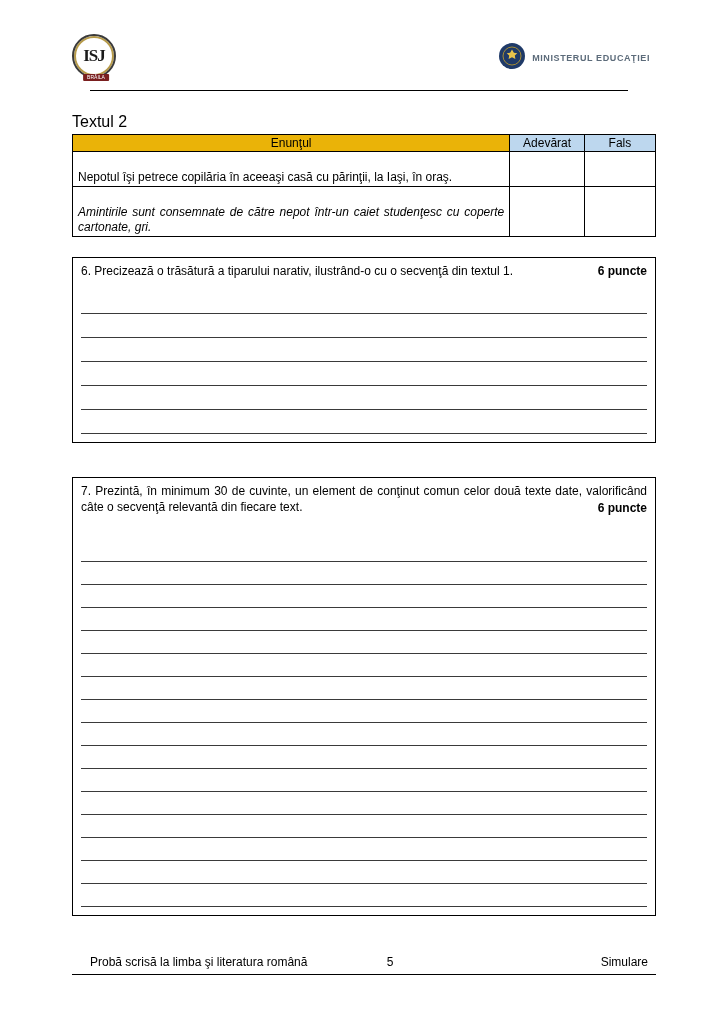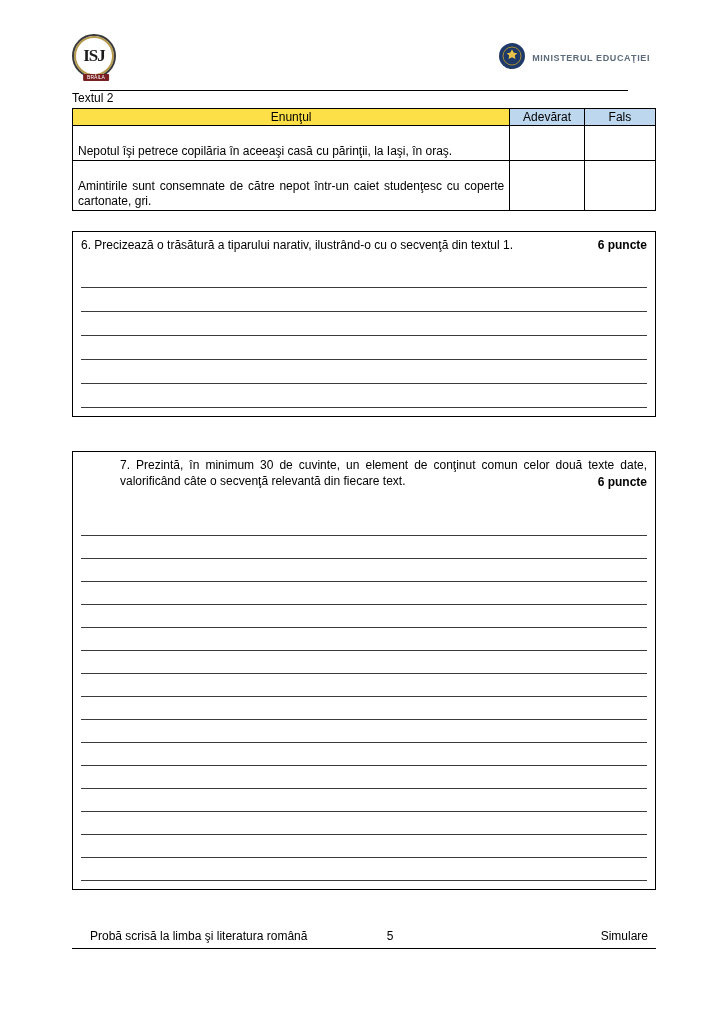--- a/index.html
+++ b/index.html
@@ -29,37 +29,37 @@
     background: #7a1f1f; color: #fff; font-size: 5px; line-height: 7px;
     padding: 0 4px; white-space: nowrap; border-radius: 1px;
   }
   .org-title { margin-left: 14px; font-family: "Liberation Serif", serif; font-weight: bold; font-size: 13.5px; line-height: 1.35; letter-spacing: 0.2px; }
   .header-spacer { flex: 1 1 auto; }
   .ministry { display: flex; align-items: center; gap: 7px; margin-right: 6px; }
   .ministry-label { font-size: 9px; letter-spacing: 0.6px; color: #5c6b7a; font-weight: bold; }
   .header-rule { border-top: 1px solid #000; margin: 8px 28px 0 18px; }
 
   
-  .section-label { margin-top: 0; font-size: 12px; }
+  .section-label { margin-top: 22px; font-size: 16px; }
 
   
   table.statements { width: 100%; border-collapse: collapse; margin-top: 3px; font-size: 12px; }
   table.statements th, table.statements td { border: 1px solid #000; padding: 1px 5px; }
   table.statements th { font-weight: normal; text-align: center; height: 16px; }
   table.statements td.stmt { text-align: justify; vertical-align: top; line-height: 1.25; padding-top: 18px; }
   .col-stmt { width: 75%; } .col-adv { width: 12.8%; } .col-fals { width: 12.2%; }
-  tr.row-1 { height: 30px; } tr.row-2 { height: 46px; } tr.row-3 { height: 35px; }
+  tr.row-1 { height: 30px; } tr.row-2 { height: 46px; font-style: italic; } tr.row-3 { height: 35px; }
 
   
   .qbox { border: 1px solid #000; padding: 6px 8px 8px 8px; font-size: 12px; }
   .qbox.q6 { margin-top: 20px; }
   .qbox.q7 { margin-top: 34px; position: relative; }
   .q-row { display: flex; justify-content: space-between; align-items: baseline; gap: 16px; }
   .q-points { font-weight: bold; white-space: nowrap; }
-  .q7-text { text-align: justify; line-height: 1.3; padding-right: 0; margin-left: 39px; }
+  .q7-text { text-align: justify; line-height: 1.3; padding-right: 0; }
   .q7-points { position: absolute; top: 23px; right: 8px; font-weight: bold; }
   .lines { margin-top: 12px; }
   .lines.q7-lines { margin-top: 24px; }
   .answer-line { height: 24px; border-bottom: 1px solid #3a3a3a; }
   .q7-lines .answer-line { height: 23px; }
 
   
   .footer { margin-top: 39px; display: grid; grid-template-columns: 1fr auto 1fr; font-size: 12px; align-items: baseline; }
   .footer-left { padding-left: 18px; }
   .footer-center { text-align: center; transform: translateX(26px); }
@@ -96,21 +96,21 @@
     <div class="section-label">Textul 2</div>
 
     <table class="statements">
       <colgroup>
           <col class="col-stmt">
           <col class="col-adv">
           <col class="col-fals">
         </colgroup>
       <thead>
         <tr>
-          <th style="background: #fde047;">Enunţul</th>
+          <th style="background: #eab308;">Enunţul</th>
           <th style="background: rgb(189, 215, 238);">Adevărat</th>
           <th style="background: rgb(189, 215, 238);">Fals</th>
         </tr>
       </thead>
       <tbody>
         <tr class="row-1">
           <td class="stmt">Nepotul îşi petrece copilăria în aceeaşi casă cu părinţii, la Iaşi, în oraş.</td>
           <td></td>
           <td></td>
         </tr>

